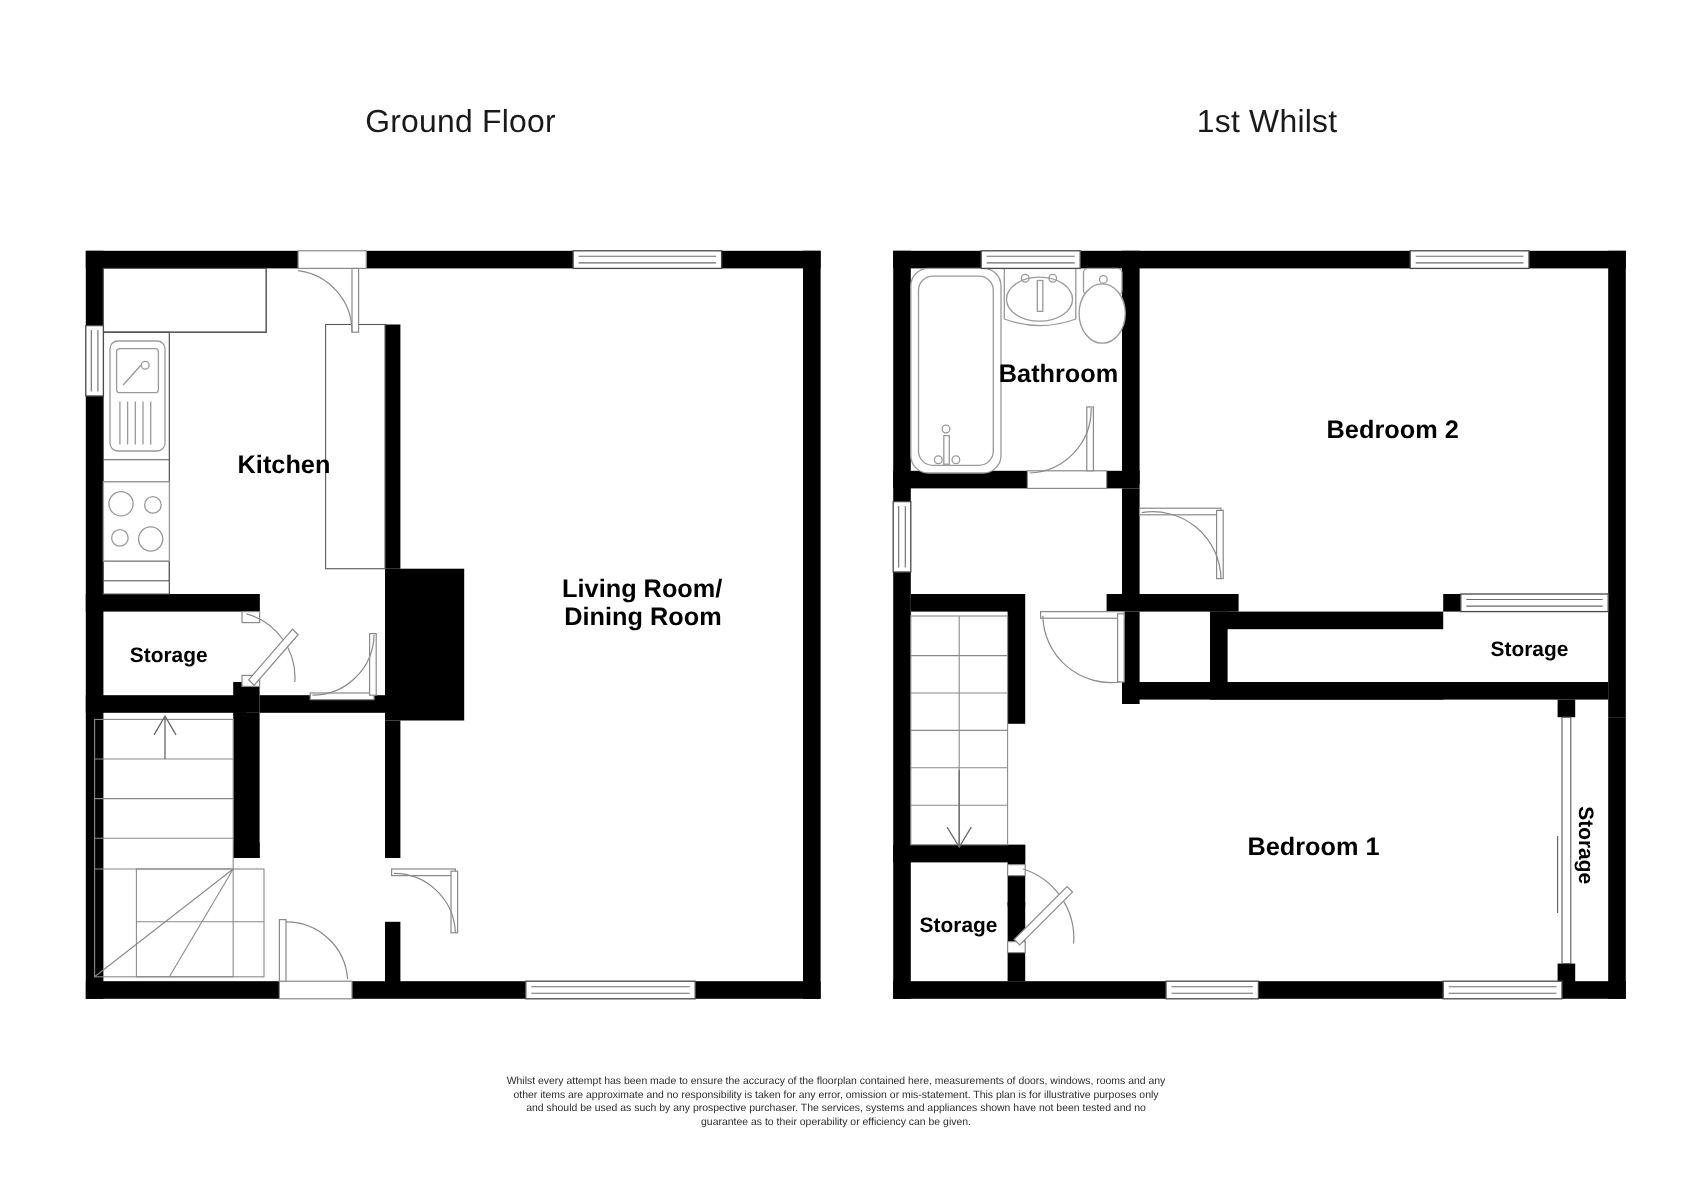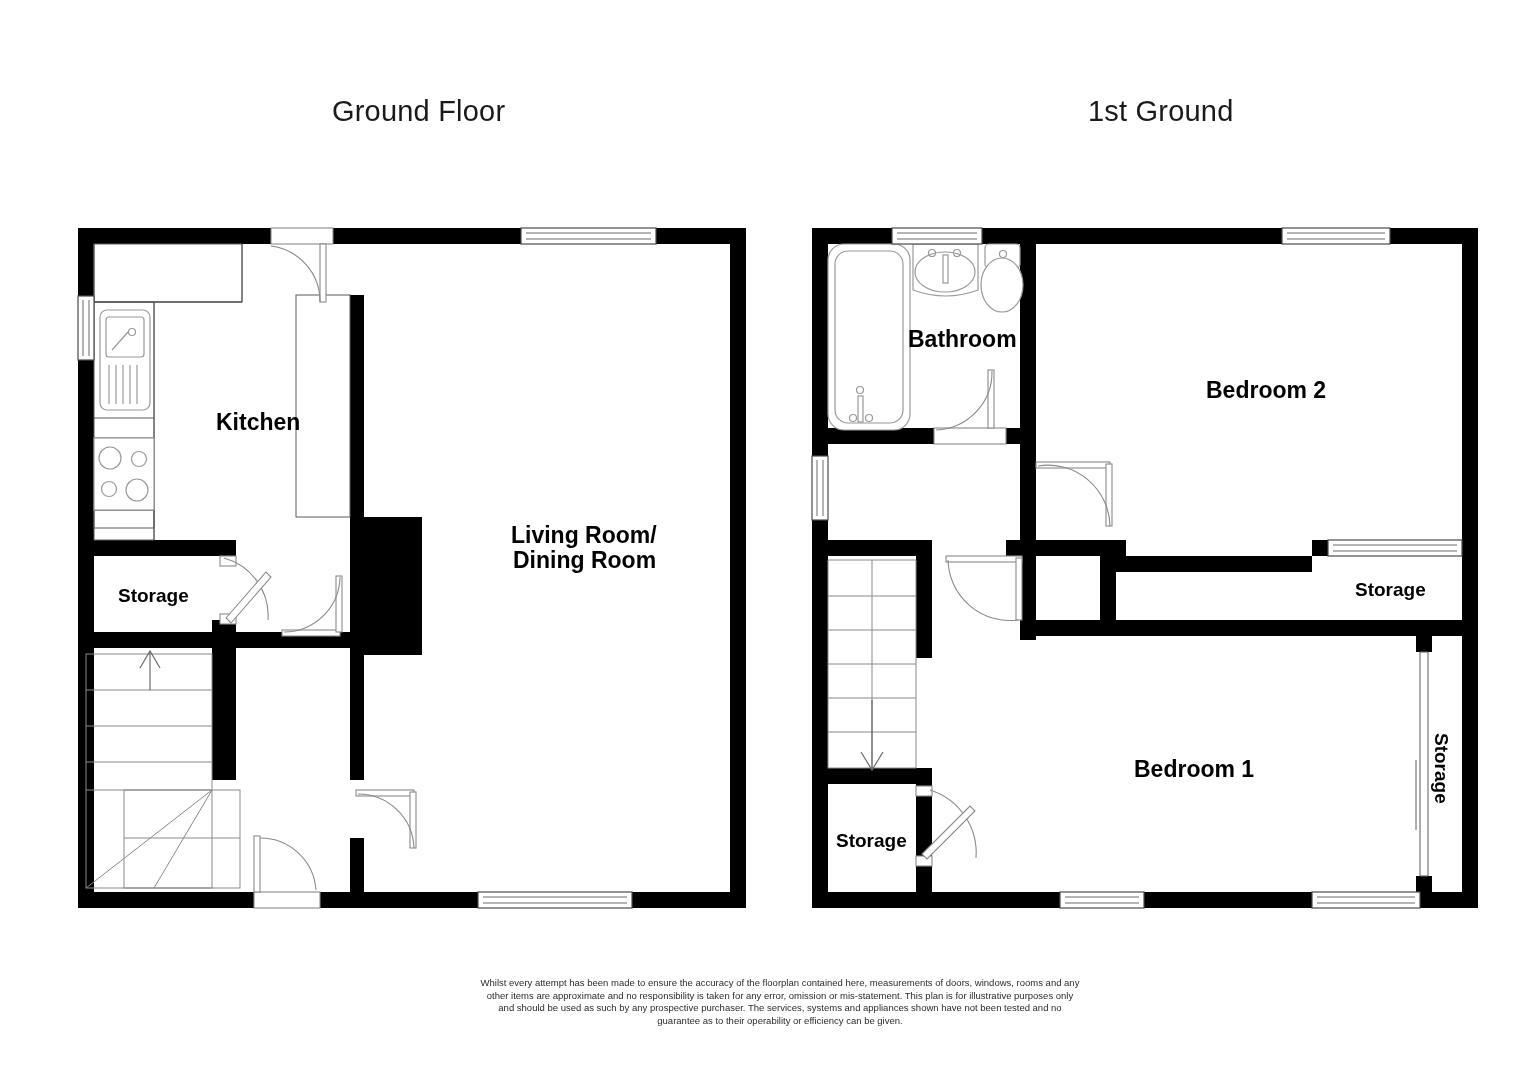--- a/index.html
+++ b/index.html
@@ -52,37 +52,37 @@
   .fixture-none { fill: none; stroke: #9a9a9a; stroke-width: 1.2; }
   .doorleaf  { fill: #ffffff; stroke: #8a8a8a; stroke-width: 1.1; }
   .swing     { fill: none; stroke: #8a8a8a; stroke-width: 1.1; }
   .win       { fill: #ffffff; stroke: #4a4a4a; stroke-width: 1.2; }
   .winline   { stroke: #6a6a6a; stroke-width: 1; }
   .stairline { stroke: #8a8a8a; stroke-width: 1; fill: none; }
   .arrow     { stroke: #6a6a6a; stroke-width: 1.2; fill: none; }
 
   #disclaimer {
     position: absolute;
-    left: 460px;
+    left: 440px;
     top: 977px;
     width: 600px;
     text-align: center;
     font-size: 9.5px;
     line-height: 12.6px;
     color: #2b2b2b;
   }
 </style>
 </head>
 <body>
 
 <div id="plan-root">
 
   <div class="floor-title" id="title-ground">Ground Floor</div>
 
-  <div class="floor-title" id="title-first">1st Ground</div>
+  <div class="floor-title" id="title-first">1st Whilst</div>
 
   <svg id="ground-floor-svg" width="1528" height="1080" style="position:absolute;left:0;top:0;pointer-events:none;">
 
     <g>
 
       <rect class="wall" x="58" y="228" width="193" height="16"></rect>
       <rect class="wall" x="313" y="228" width="188" height="16"></rect>
       <rect class="wall" x="636" y="228" width="90" height="16"></rect>
 
       <rect class="wall" x="58" y="228" width="16" height="68"></rect>

